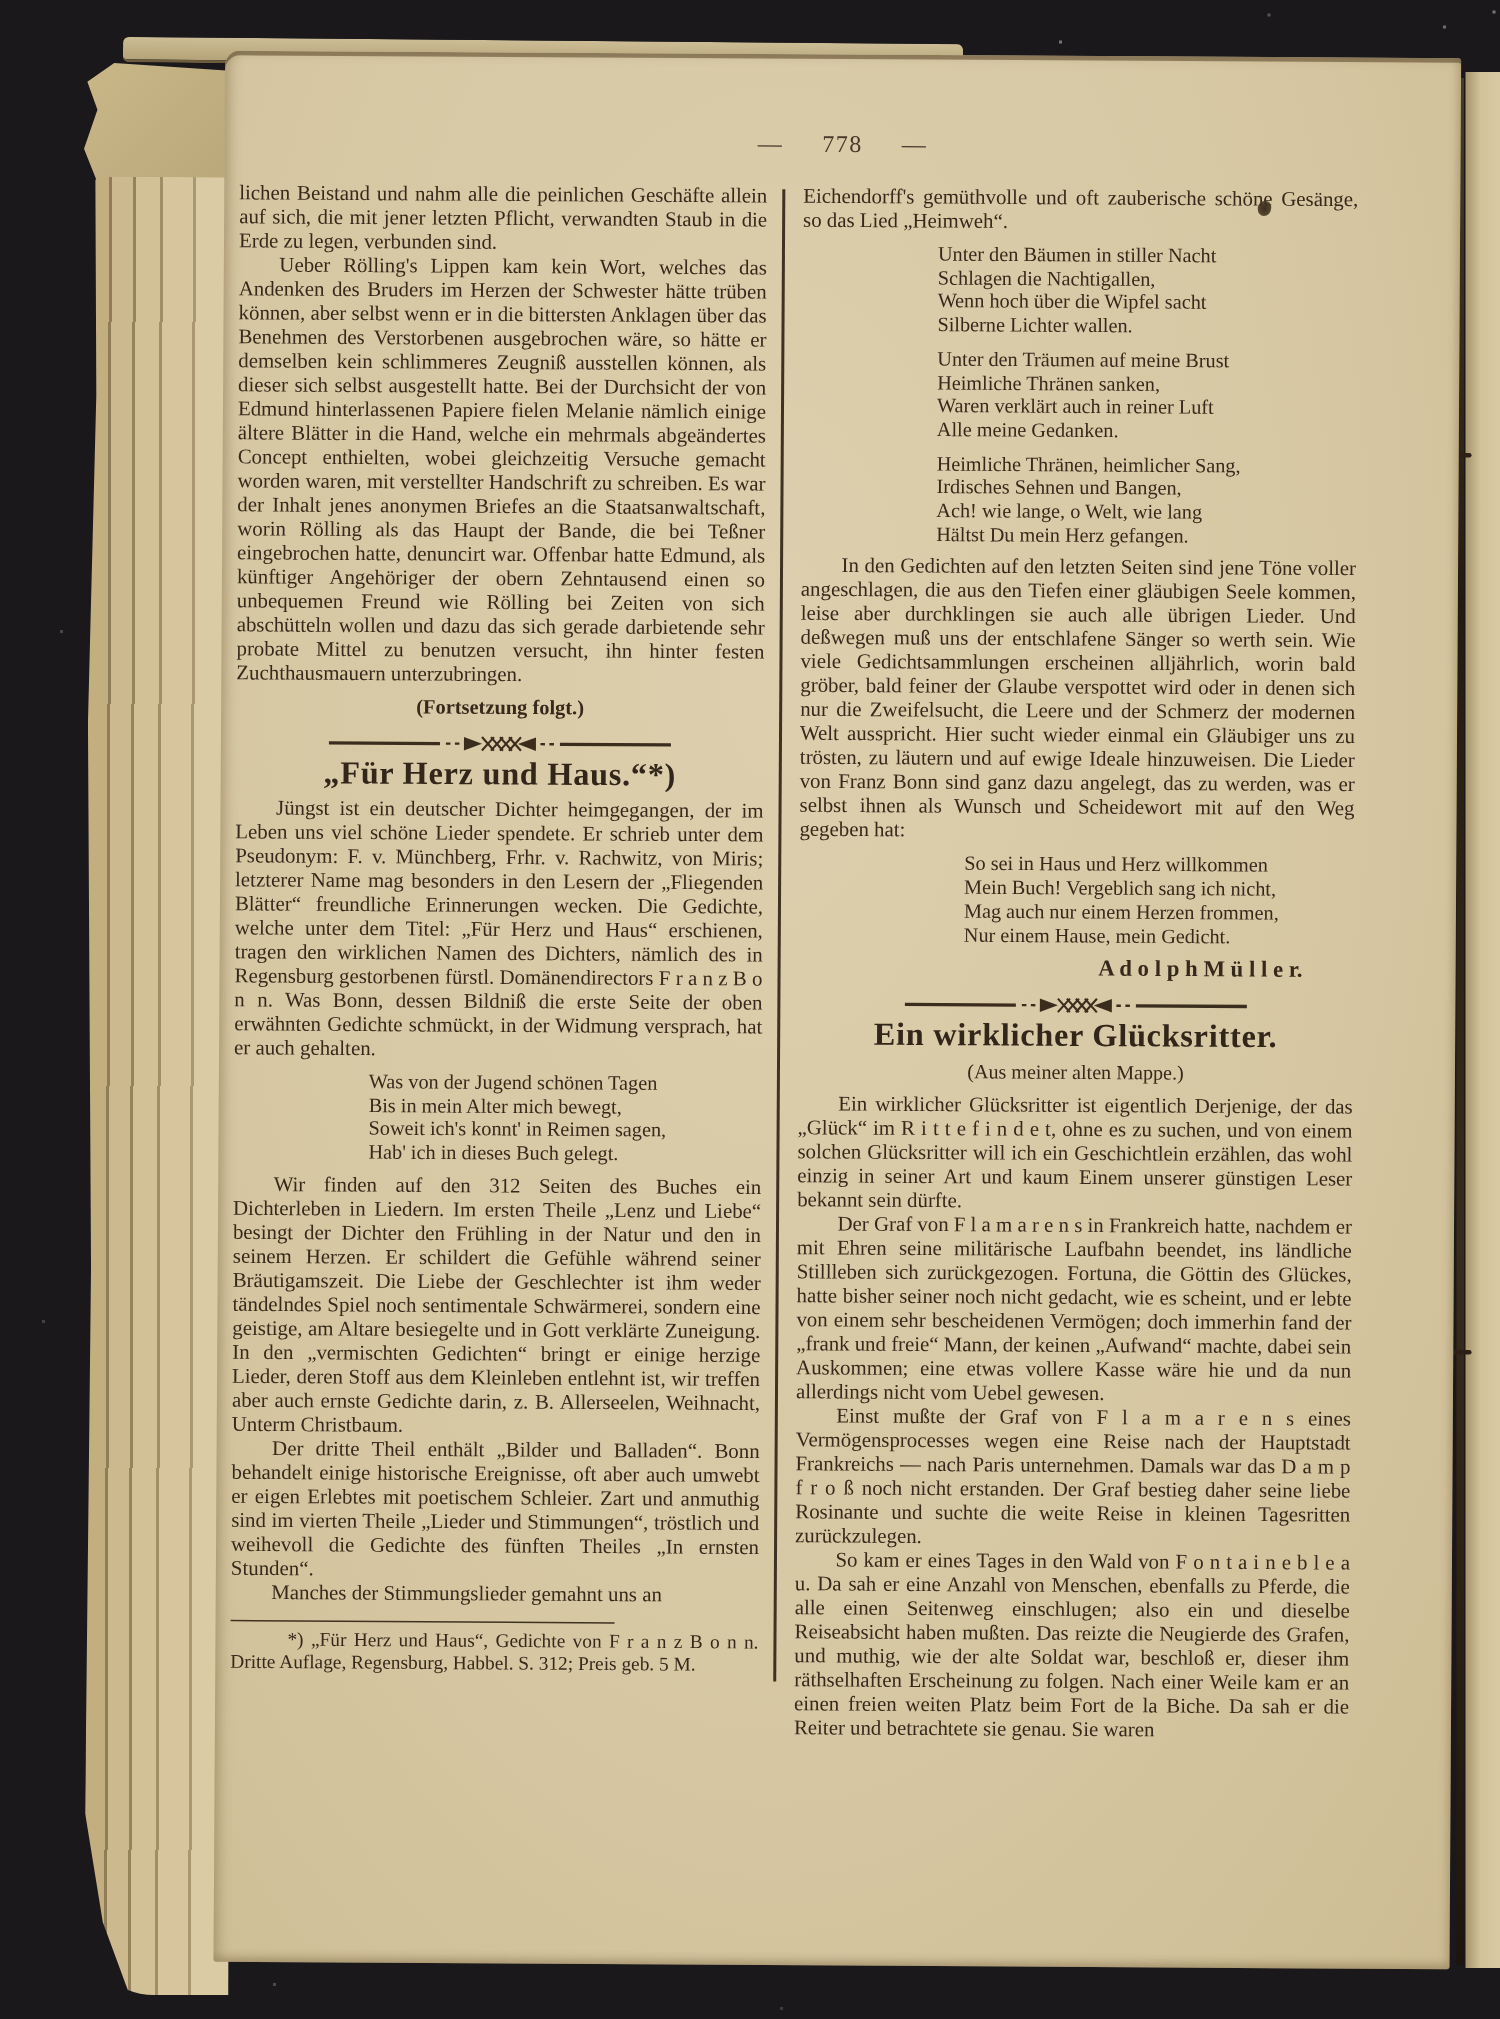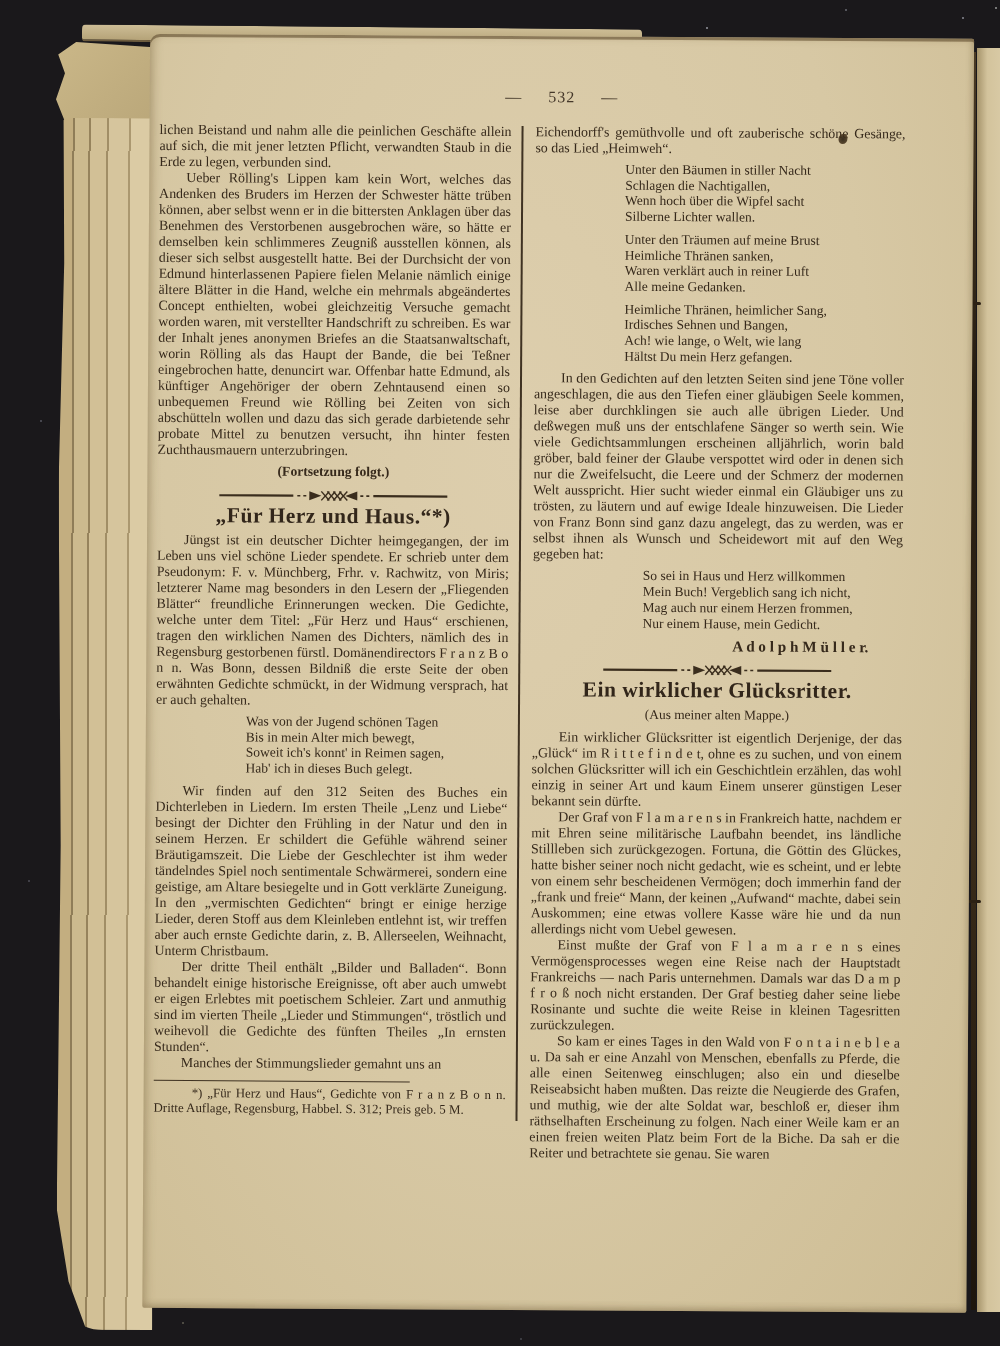--- a/index.html
+++ b/index.html
@@ -92,21 +92,21 @@
   <div class="edge-stack"></div>
   <div class="next-page"></div>
   <div class="gutter">
     <div class="stitch st1"></div>
     <div class="stitch st2"></div>
   </div>
 
   <div class="page">
     <div class="pagenum">
       <span>—</span>
-      <span>532</span>
+      <span>778</span>
       <span>—</span>
     </div>
 
     <div class="text-block">
 
       <div class="col col-left">
         <p class="noindent">lichen Beistand und nahm alle die peinlichen Geschäfte allein auf sich, die mit jener letzten Pflicht, verwandten Staub in die Erde zu legen, verbunden sind.</p>
         <p>Ueber Rölling's Lippen kam kein Wort, welches das Andenken des Bruders im Herzen der Schwester hätte trüben können, aber selbst wenn er in die bittersten Anklagen über das Benehmen des Verstorbenen ausgebrochen wäre, so hätte er demselben kein schlimmeres Zeugniß ausstellen können, als dieser sich selbst ausgestellt hatte. Bei der Durchsicht der von Edmund hinterlassenen Papiere fielen Melanie nämlich einige ältere Blätter in die Hand, welche ein mehrmals abgeändertes Concept enthielten, wobei gleichzeitig Versuche gemacht worden waren, mit verstellter Handschrift zu schreiben. Es war der Inhalt jenes anonymen Briefes an die Staatsanwaltschaft, worin Rölling als das Haupt der Bande, die bei Teßner eingebrochen hatte, denuncirt war. Offenbar hatte Edmund, als künftiger Angehöriger der obern Zehntausend einen so unbequemen Freund wie Rölling bei Zeiten von sich abschütteln wollen und dazu das sich gerade darbietende sehr probate Mittel zu benutzen versucht, ihn hinter festen Zuchthausmauern unterzubringen.</p>
         <p class="center-note">(Fortsetzung folgt.)</p>
 

